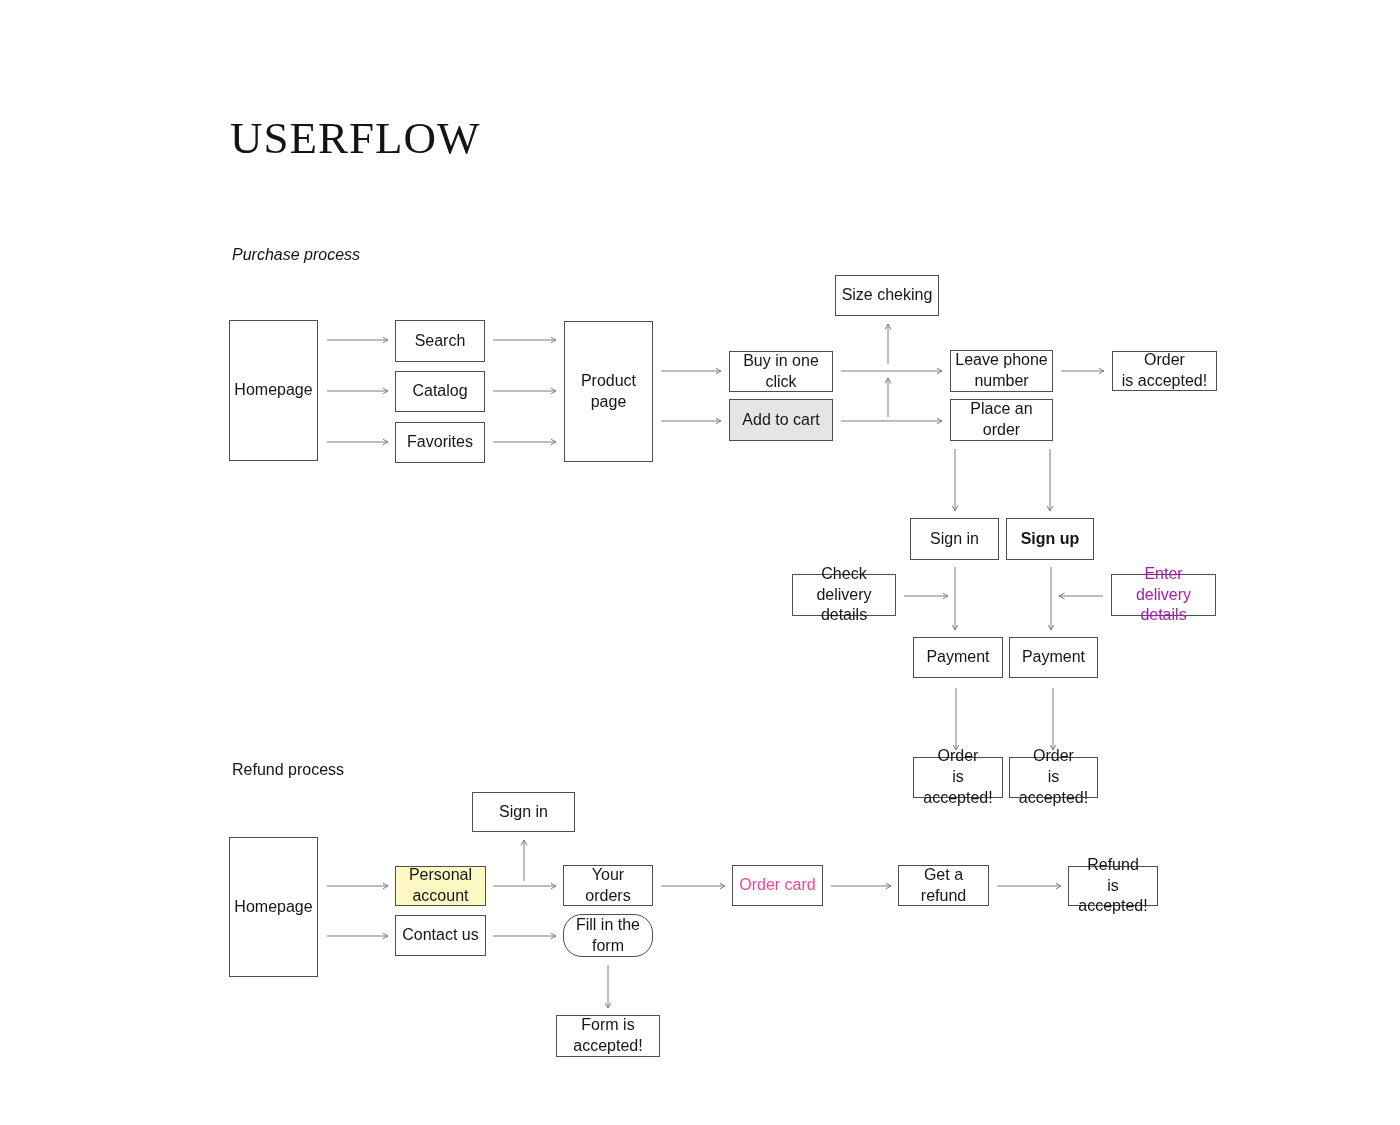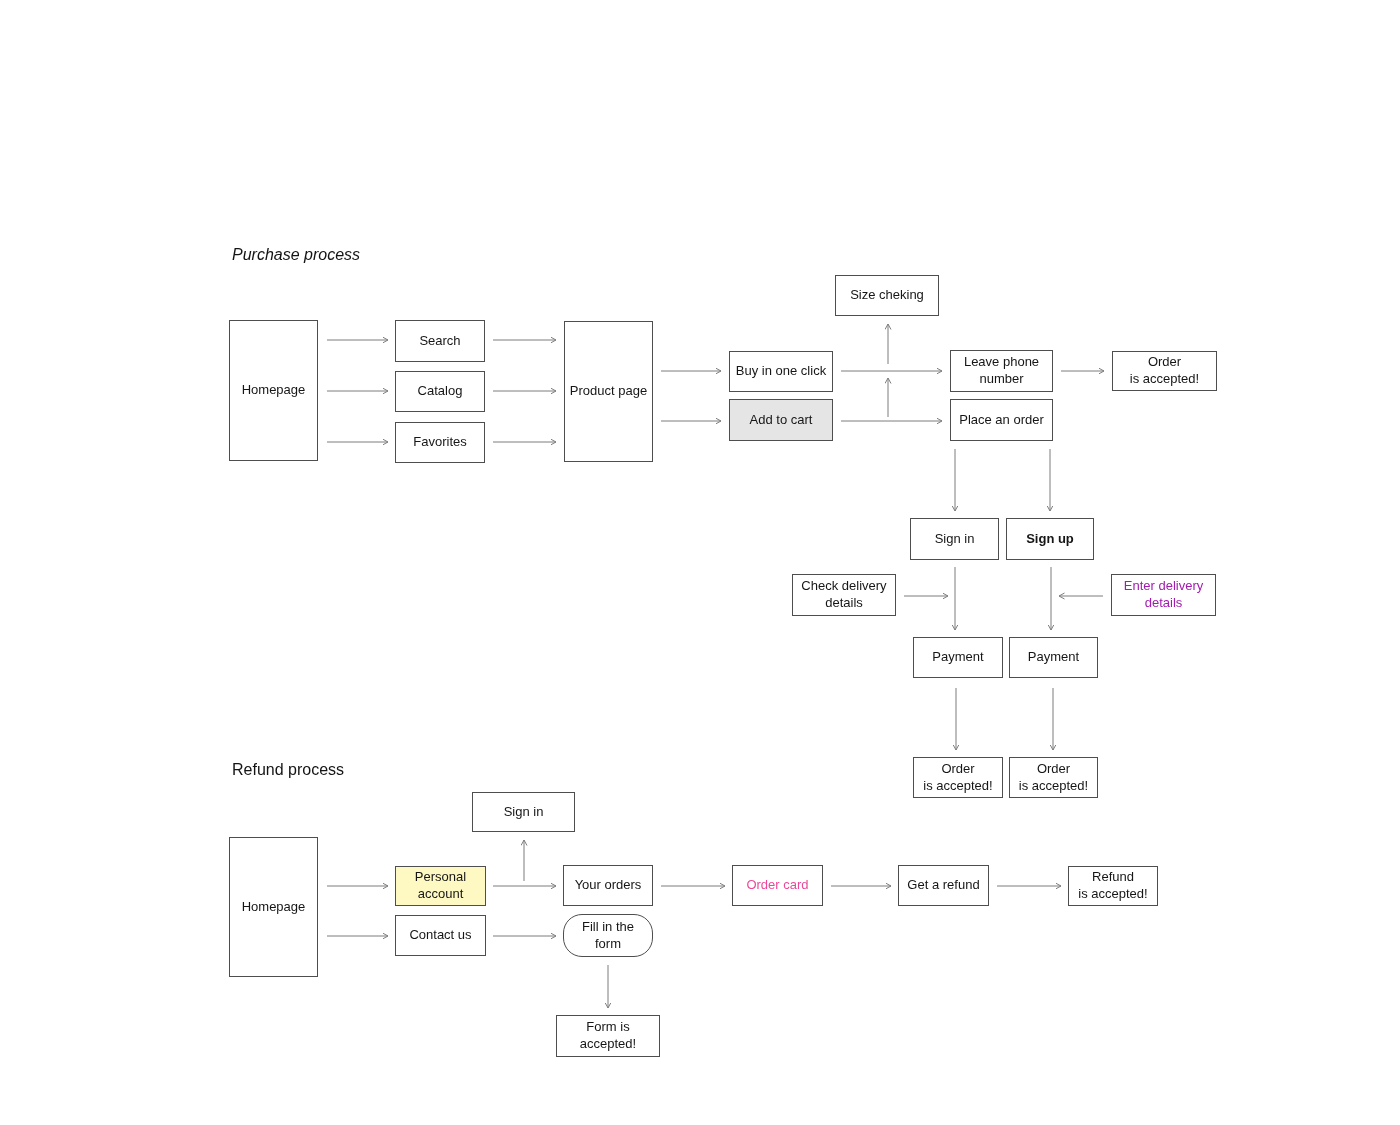--- a/index.html
+++ b/index.html
@@ -45,32 +45,33 @@
     position: absolute;
     box-sizing: border-box;
     background: #ffffff;
     border: 1px solid #4e4e4e;
     display: flex;
     align-items: center;
     justify-content: center;
     text-align: center;
   }
   .node span {
-    font-size: 13px;
+    font-size: 16px;
     line-height: 1.3;
     color: #161616;
     white-space: pre-line;
     padding: 2px 4px;
   }
 </style>
 </head>
 <body>
 
 <div id="canvas">
 
+  <div id="page-title">USERFLOW</div>
 
   <div id="heading-purchase" class="section-heading">Purchase process</div>
 
   <div id="heading-refund" class="section-heading">Refund process</div>
 
   <svg id="edges-svg" xmlns="http://www.w3.org/2000/svg" viewBox="0 0 1400 1125">
     <defs>
       <marker id="arrowhead" markerWidth="10" markerHeight="10" refX="5.5" refY="3.5" orient="auto" markerUnits="userSpaceOnUse">
         <path d="M0,0.5 L5.5,3.5 L0,6.5" fill="none" stroke-width="1" stroke="#7d7d7d"></path>
       </marker>

